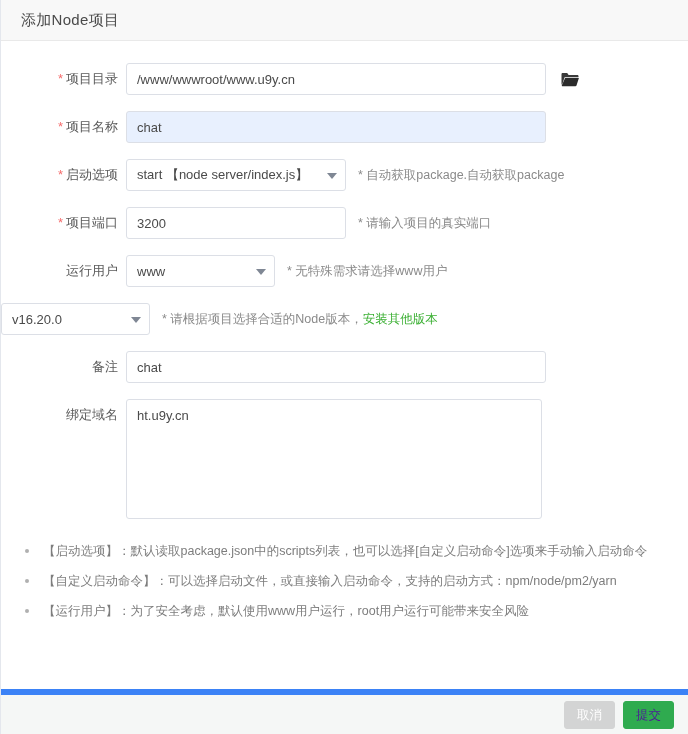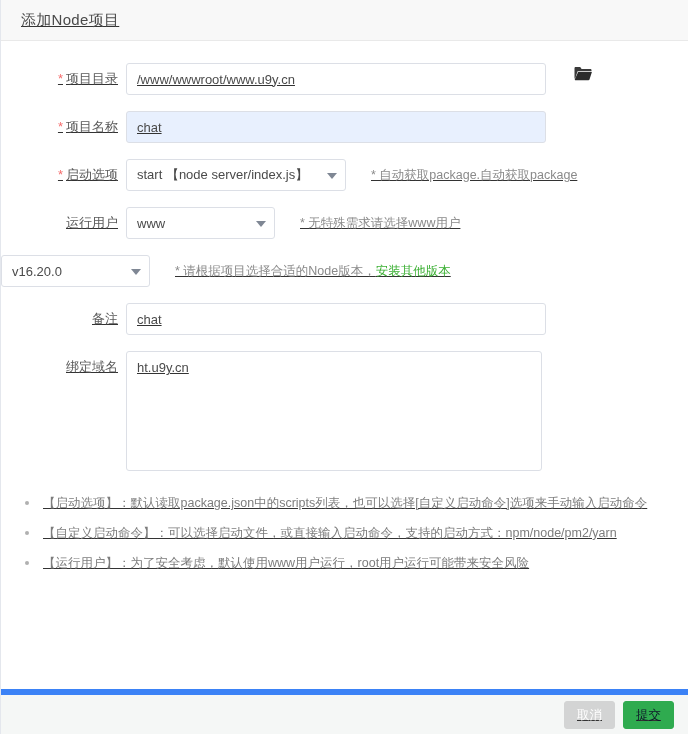--- a/index.html
+++ b/index.html
@@ -11,21 +11,21 @@
     color:#333333;
     overflow:hidden;
     position:relative;
   }
   .dialog {
     position:absolute; left:0; top:0;
     width:688px; height:734px;
     background:#ffffff;
     border-left:1px solid #e4e7ed;
     box-sizing:border-box;
-    display:flex; flex-direction:column;text-decoration:underline;
+    display:flex; flex-direction:column;
   }
   
   .dlg-header {
     height:41px;
     background:#f8f8f8;
     border-bottom:1px solid #e9e9e9;
     box-sizing:border-box;
     display:flex; align-items:center;
     padding-left:20px;
     flex:none;
@@ -60,21 +60,21 @@
     padding-right:8px;
     box-sizing:border-box;
     white-space:nowrap;
   }
   .req-star {
     color:#f56c6c;
     margin-right:3px;
     font-size:13px;
     line-height:1;
   }
-  .f-control { display:flex; align-items:flex-start;gap:13px; }
+  .f-control { display:flex; align-items:center; }
   .inp {
     height:32px;
     box-sizing:border-box;
     border:1px solid #dcdfe6;
     border-radius:3px;
     background:#ffffff;
     color:#4a4a4a;
     font-size:13px;
     font-family:"Liberation Sans","DejaVu Sans",sans-serif;
     padding:0 10px;
@@ -184,21 +184,21 @@
     box-sizing:border-box;
   }
   .btn-cancel {
     background:#d3d4d4;
     color:#ffffff;
     border-color:#d3d4d4;
     margin-right:8px;
   }
   .btn-submit {
     background:#2fab4f;
-    color:#0f172a;
+    color:#4c1d95;
     border-color:#2fab4f;
   }
 </style>
 </head>
 <body>
 
 <div class="dialog">
 
   <div class="dlg-header">
     <span class="dlg-title">添加Node项目</span>
@@ -236,20 +236,29 @@
       </div>
       <div class="f-control">
         <span class="sel-wrap w-mid">
           <input class="inp" type="text" readonly="" value="start 【node server/index.js】" style="">
           <span class="caret"></span>
         </span>
         <span class="hint">* 自动获取package.自动获取package</span>
       </div>
     </div>
 
+    <div class="form-row">
+      <div class="f-label">
+        <span class="req-star">*</span><span>项目端口</span>
+      </div>
+      <div class="f-control">
+        <input class="inp w-mid" type="text" value="3200" style="">
+        <span class="hint">* 请输入项目的真实端口</span>
+      </div>
+    </div>
 
     <div class="form-row">
       <div class="f-label">
         <span>运行用户</span>
       </div>
       <div class="f-control">
         <span class="sel-wrap w-narrow">
           <input class="inp" type="text" readonly="" value="www" style="">
           <span class="caret"></span>
         </span>

